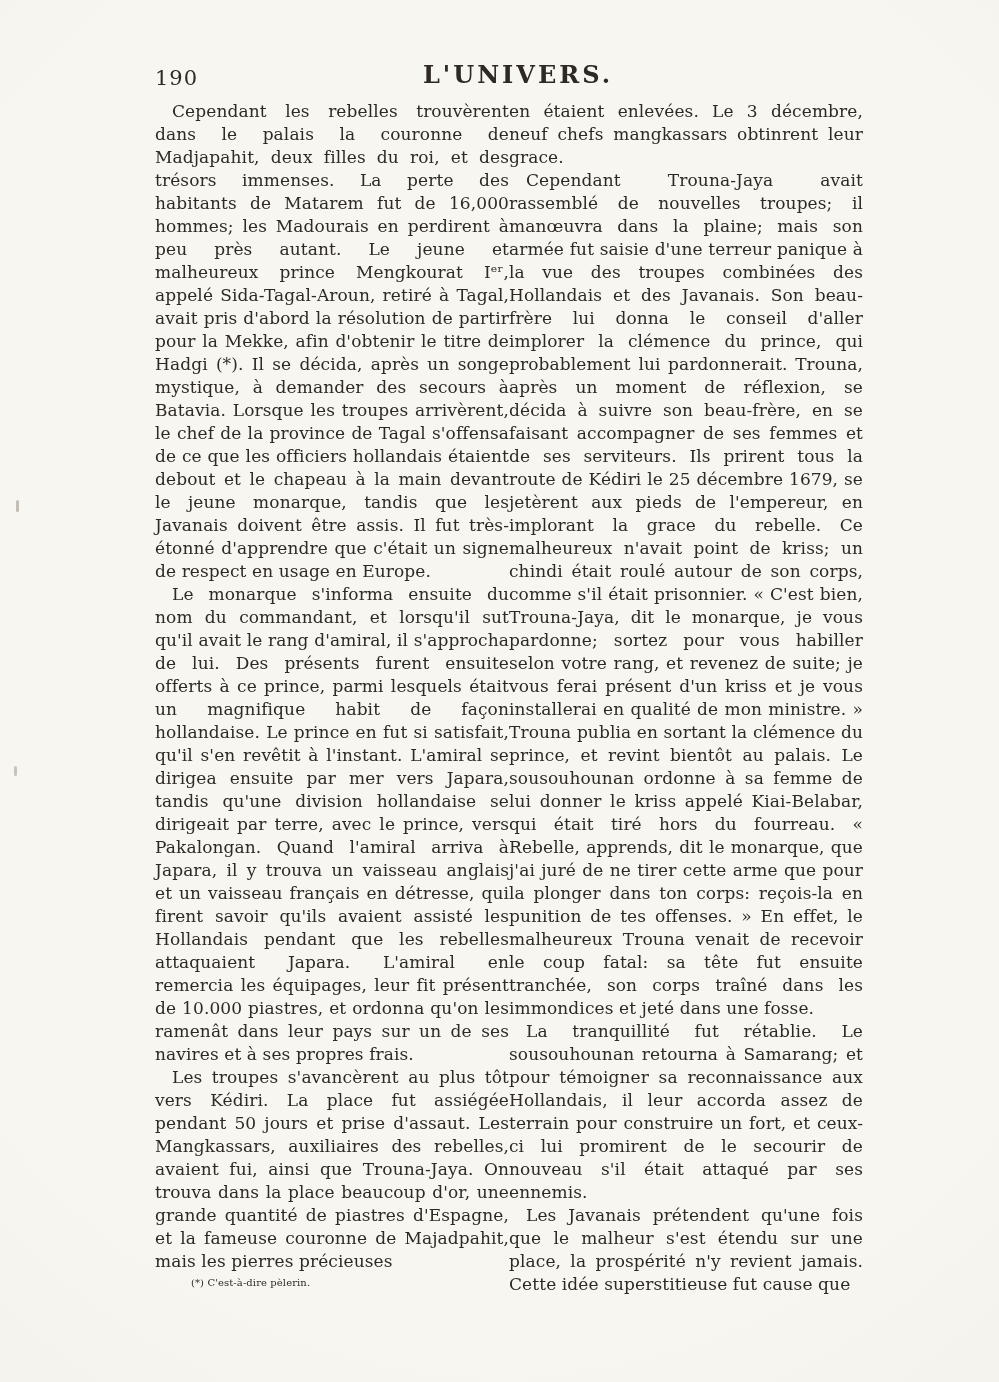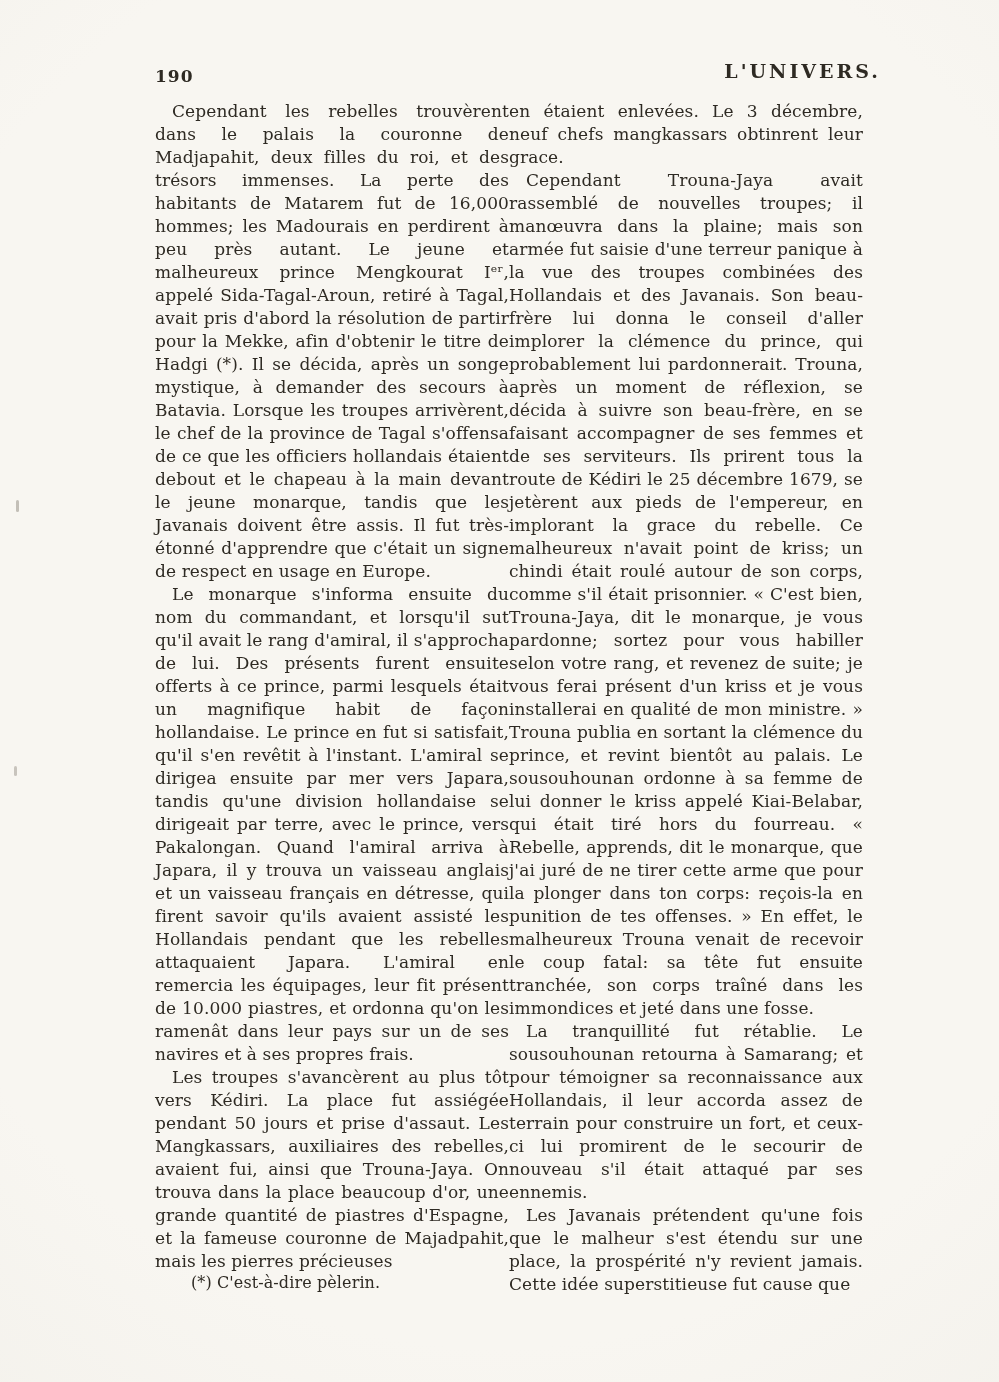--- a/index.html
+++ b/index.html
@@ -25,31 +25,31 @@
     position: absolute;
     left: 155px;
     top: 60px;
     width: 726px;
     height: 28px;
   }
   .page-number {
     position: absolute;
     left: 0;
     top: 6px;
-    font-size: 17px;
-    font-weight: bold;
+    font-size: 21px;
+    font-weight: normal;
     letter-spacing: 1px;
   }
   .running-title {
     position: absolute;
     left: 0;
     right: 0;
     top: 0;
-    text-align: right;
-    font-size: 19px;
+    text-align: center;
+    font-size: 24px;
     font-weight: bold;
     letter-spacing: 3px;
   }
   .columns {
     position: absolute;
     left: 155px;
     top: 100px;
     width: 726px;
     height: 1172px;
     display: flex;
@@ -69,21 +69,21 @@
   p.para {
     margin: 0;
     text-indent: 17px;
   }
   p.para.noindent {
     text-indent: 0;
   }
   .footnote {
     margin: auto 0 0 0;
     padding-left: 36px;
-    font-size: 16px;
+    font-size: 10px;
     line-height: 20px;
     text-align: left;
   }
   .scan-artifact {
     position: absolute;
     background: #8d887e;
     border-radius: 2px;
   }
   .scan-artifact.a1 { left: 16px; top: 500px; width: 3px; height: 12px; opacity: 0.5; }
   .scan-artifact.a2 { left: 14px; top: 766px; width: 3px; height: 10px; opacity: 0.45; }

